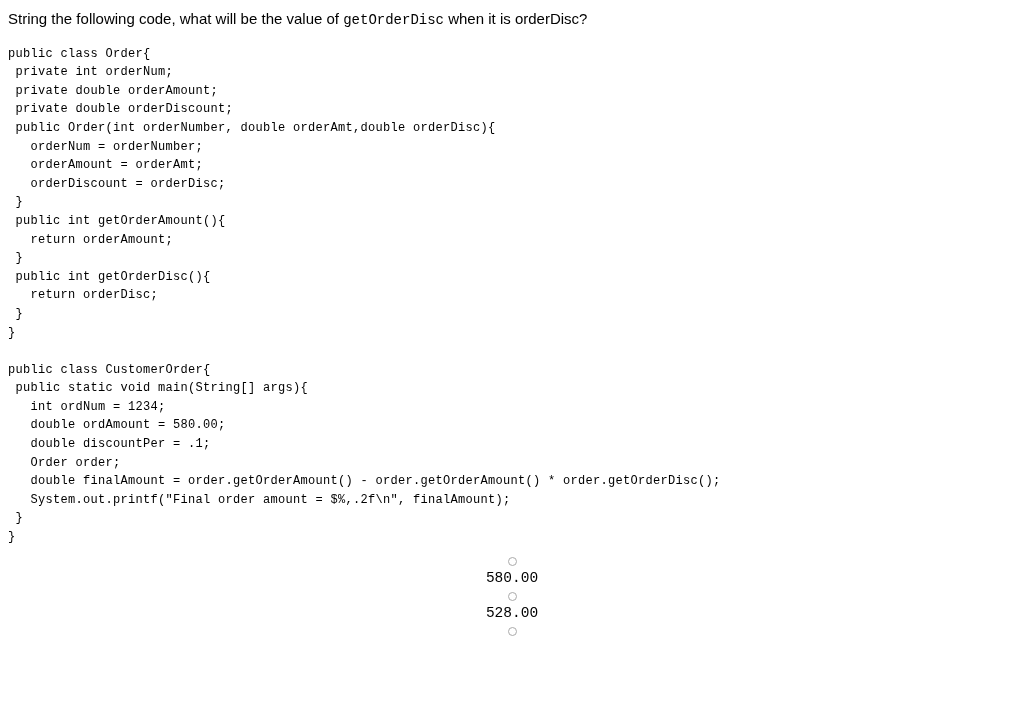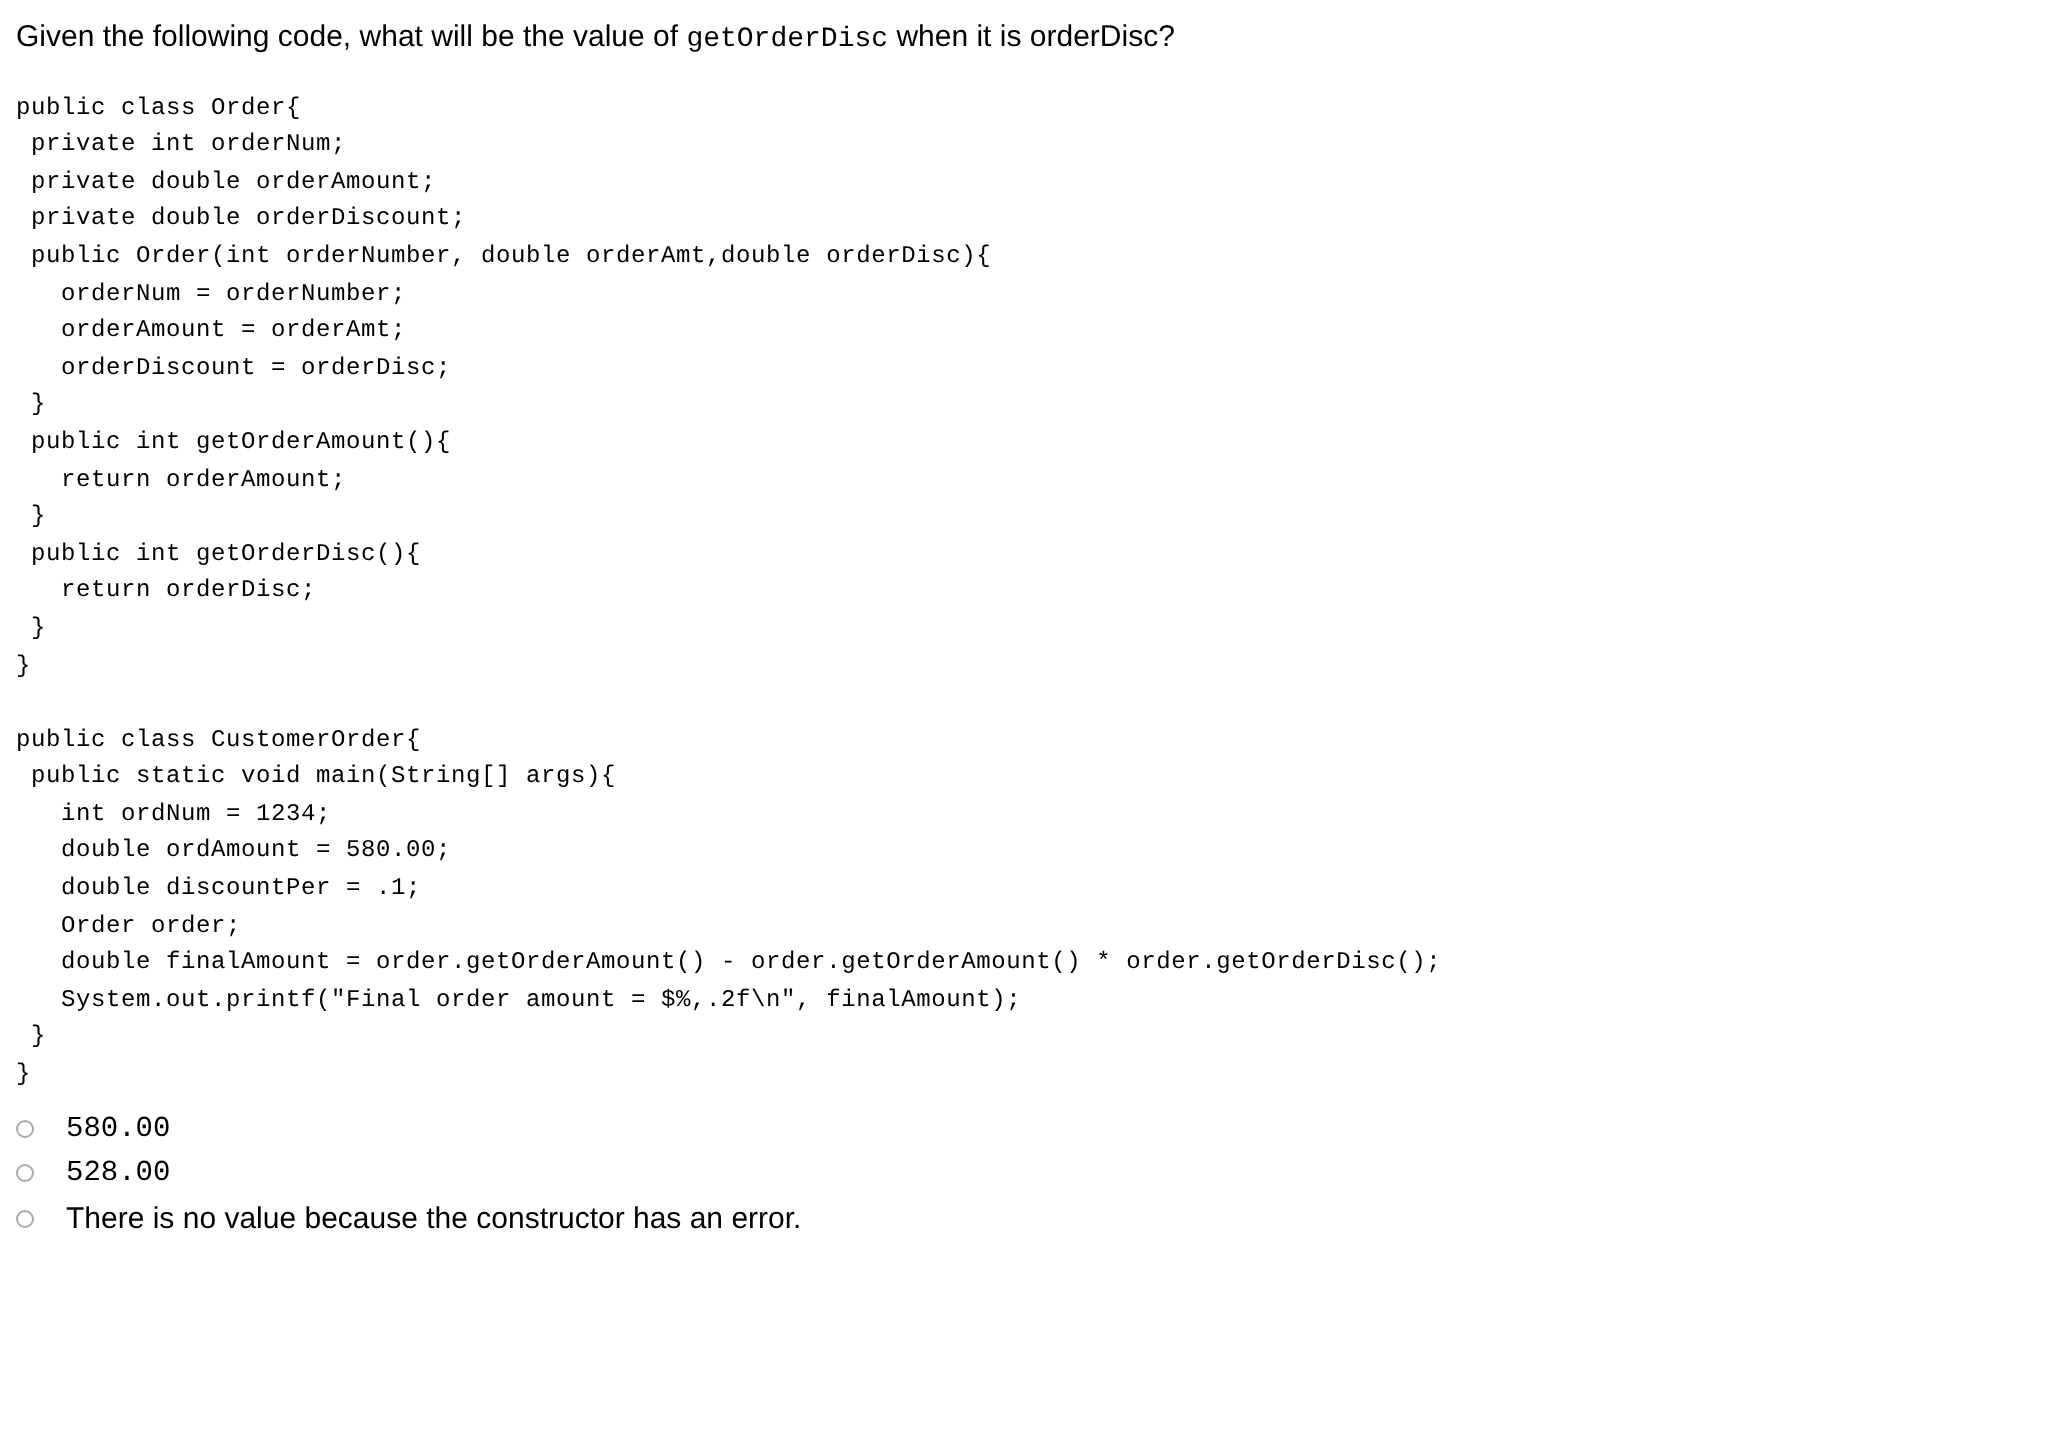--- a/index.html
+++ b/index.html
@@ -32,21 +32,22 @@
       letter-spacing: 0.3px;
       margin-bottom: 10px;
     }
     .answers {
       margin-top: 6px;
     }
     .answer-row {
       display: flex;
       align-items: center;
       margin-bottom: 6px;
-      gap: 16px;
+      gap: 4px;
+      flex-direction: column;
     }
     .radio {
       width: 9px;
       height: 9px;
       border: 1px solid #aaaaaa;
       border-radius: 50%;
       flex-shrink: 0;
       display: inline-block;
     }
     .answer-text {
@@ -55,21 +56,21 @@
     }
     .answer-text.mono {
       font-family: "Courier New", Courier, monospace;
       font-size: 14.5px;
     }
   </style>
 </head>
 <body>
 
 <div class="question-text">
-  <span>Given the following code, what will be the value of </span><span class="code-inline">getOrderDisc</span><span> when it is orderDisc?</span>
+  <span>String the following code, what will be the value of </span><span class="code-inline">getOrderDisc</span><span> when it is orderDisc?</span>
 </div>
 
 <div class="code-block">public class Order{
  private int orderNum;
  private double orderAmount;
  private double orderDiscount;
  public Order(int orderNumber, double orderAmt,double orderDisc){
    orderNum = orderNumber;
    orderAmount = orderAmt;
    orderDiscount = orderDisc;
@@ -100,16 +101,15 @@
     <span class="answer-text mono">580.00</span>
   </div>
 
   <div class="answer-row">
     <span class="radio"></span>
     <span class="answer-text mono">528.00</span>
   </div>
 
   <div class="answer-row">
     <span class="radio"></span>
-    <span class="answer-text">There is no value because the constructor has an error.</span>
   </div>
 
 </div>
 
 </body></html>

